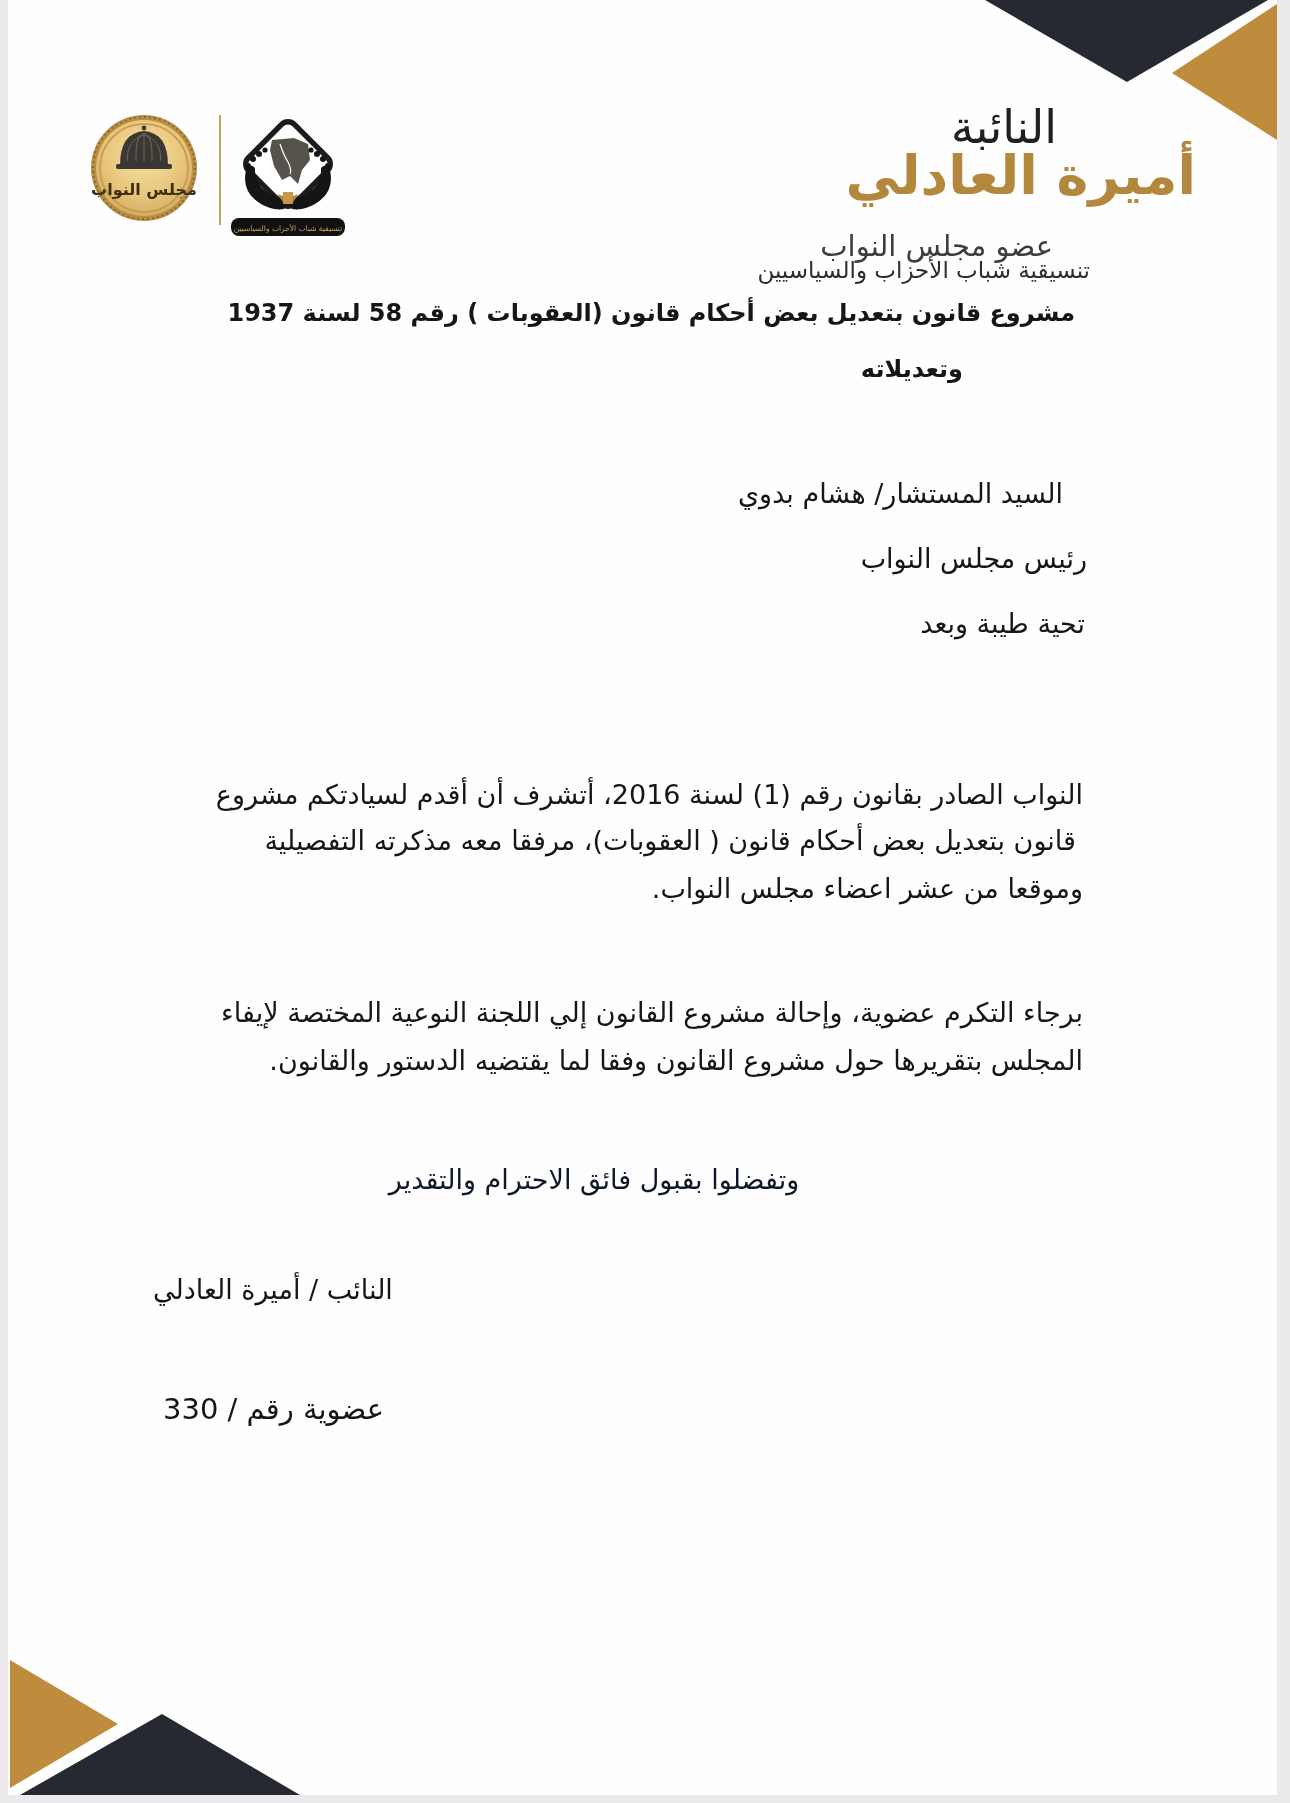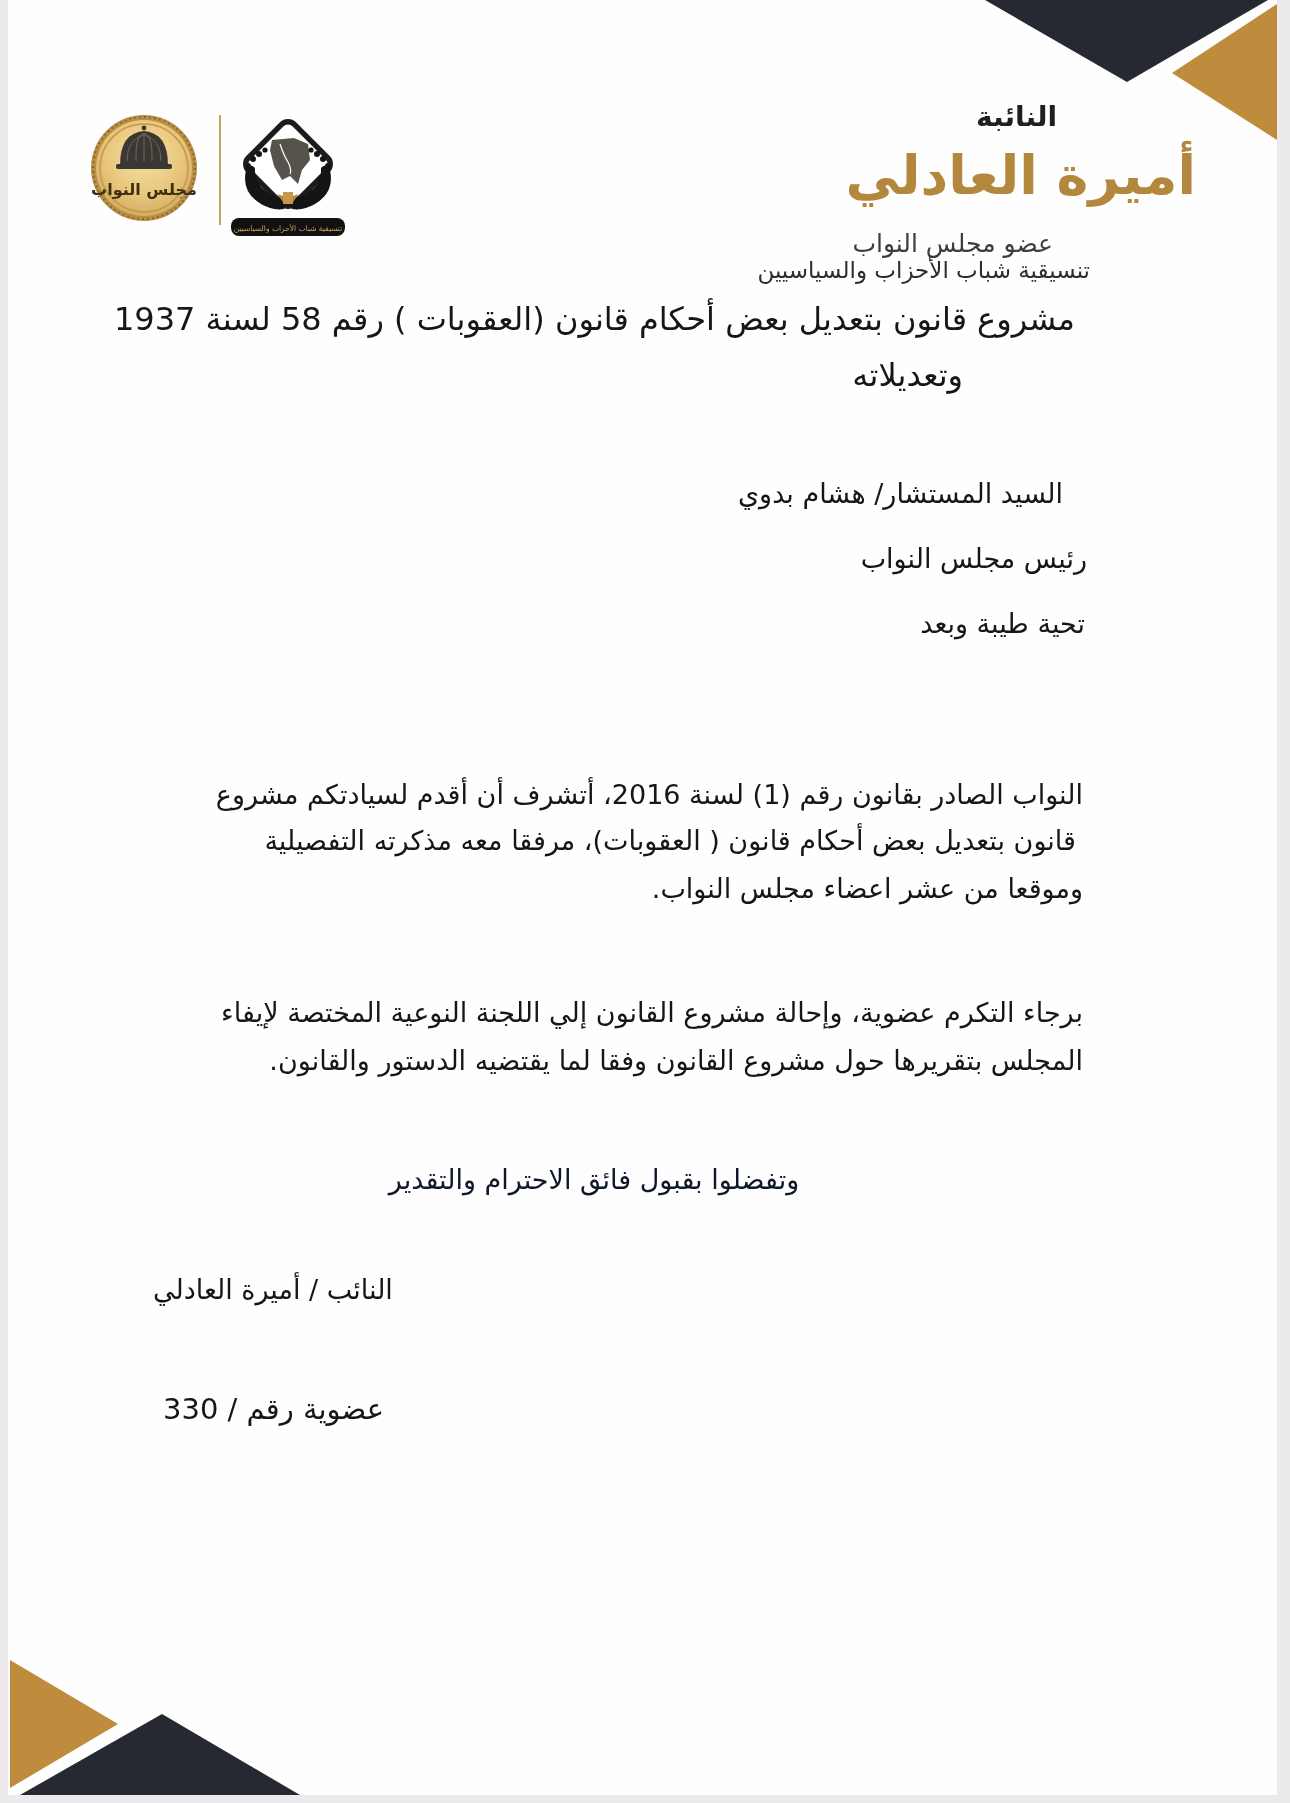--- a/index.html
+++ b/index.html
@@ -11,29 +11,29 @@
   }
   .page{
     position:absolute;left:8px;top:0;width:1269px;height:1795px;
     background:#fefefe;
   }
   .abs{position:absolute;}
   .line{
     position:absolute;direction:rtl;white-space:nowrap;
     color:#161616;font-size:27px;line-height:1.45;
   }
-  .hdr-label{position:absolute;direction:rtl;white-space:nowrap;font-weight:bold;
-    font-size:28px;color:#202020;}
+  .hdr-label{position:absolute;direction:rtl;white-space:nowrap;font-weight:normal;
+    font-size:46px;color:#202020;}
   .hdr-name{position:absolute;direction:rtl;white-space:nowrap;font-weight:bold;
     font-size:54px;color:#b3873c;text-align:right;}
   .hdr-role{position:absolute;direction:rtl;white-space:nowrap;
-    font-size:25px;color:#3d3d3d;}
+    font-size:29px;color:#3d3d3d;}
   .hdr-org{position:absolute;direction:rtl;white-space:nowrap;
     font-size:23px;color:#2d2d2d;}
-  .subject{font-weight:normal;font-size:32px;}
+  .subject{font-weight:bold;font-size:24px;}
   .closing-wrap{
     position:absolute;left:136px;top:1164px;width:900px;
     text-align:center;direction:rtl;font-size:27px;color:#0f172a;white-space:nowrap;
   }
   svg{display:block;}
 </style>
 </head>
 <body>
 
 <div class="page">

